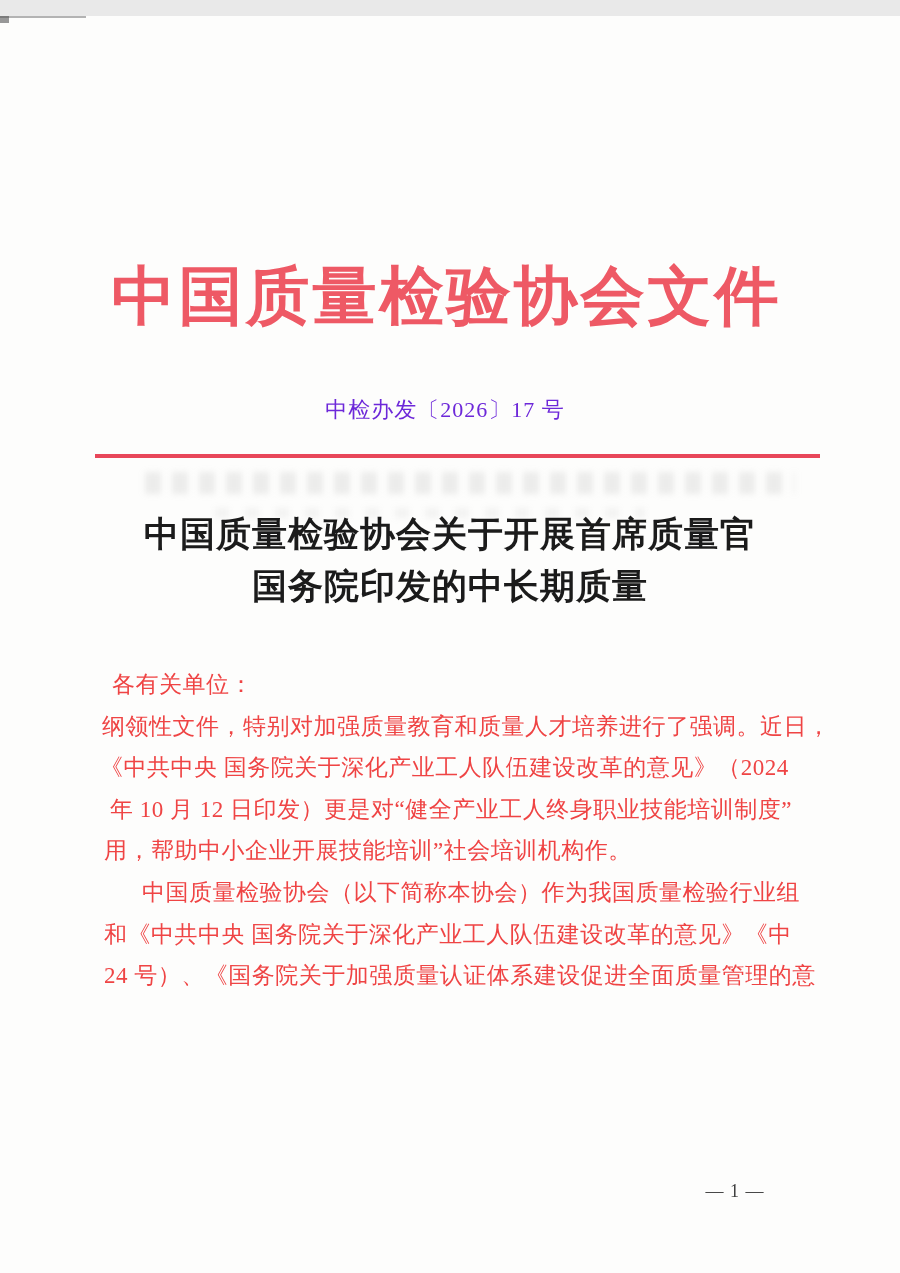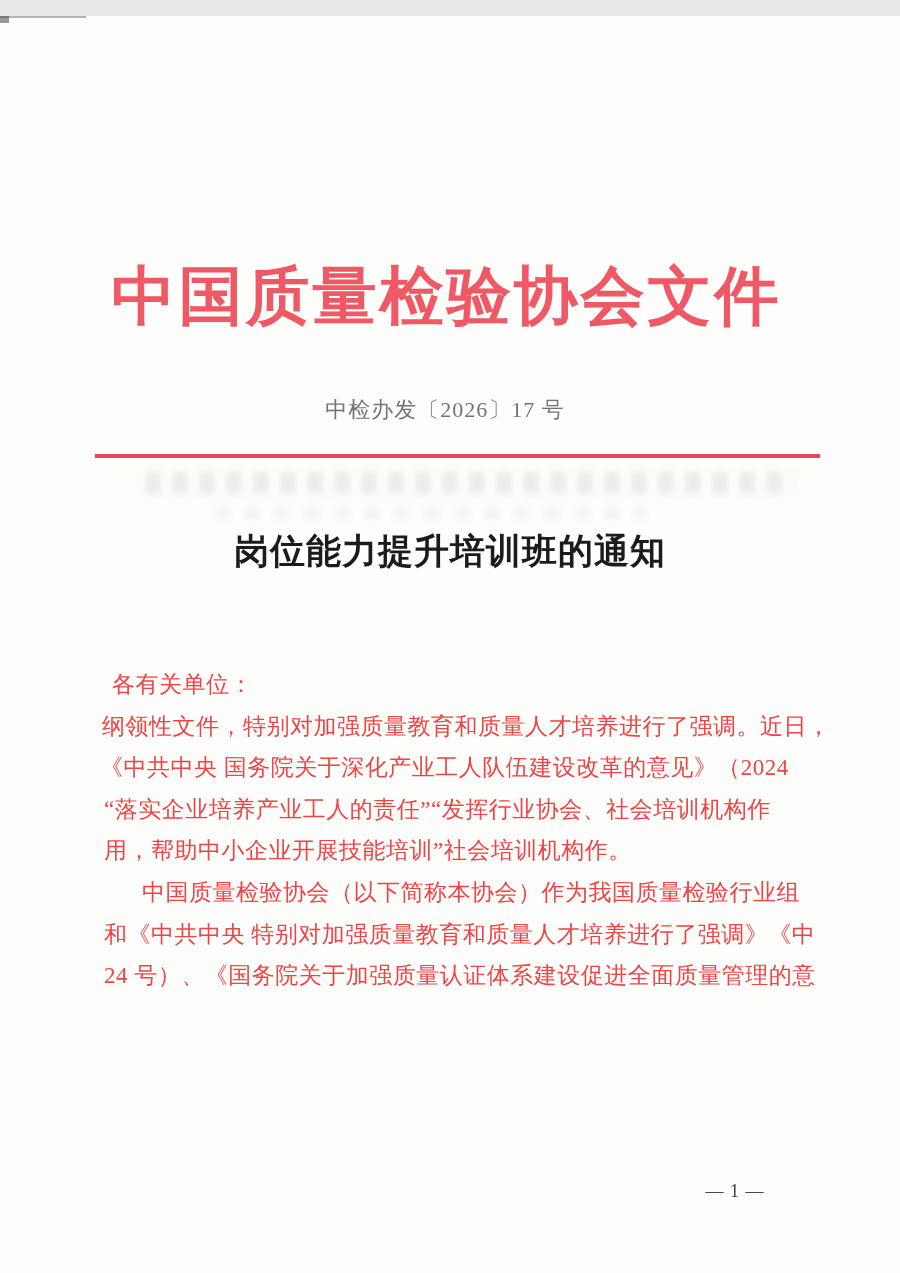--- a/index.html
+++ b/index.html
@@ -21,21 +21,21 @@
     text-align:center;
     font-size:64px; font-weight:700;
     color:#ee5965;
     letter-spacing:3px;
     line-height:1;
   }
   
   .doc-number {
     position:absolute; top:382px; left:0; width:890px;
     text-align:center;
-    font-size:22px; color:#737373;
+    font-size:22px; color:#6d28d9;
     letter-spacing:1px; line-height:1.1;
   }
   
   .red-line {
     position:absolute; top:438px; left:95px;
     width:725px; height:4px;
     background:#e8475a;
   }
   
   .ghost { position:absolute; pointer-events:none; }
@@ -94,29 +94,30 @@
   <div class="org-title">中国质量检验协会文件</div>
 
   <div class="doc-number">中检办发〔2026〕17 号</div>
 
   <div class="red-line"></div>
 
   <div class="ghost ghost1"></div>
   <div class="ghost ghost2"></div>
 
   <div class="doc-title">
-    <div class="t2">岗位能力提升培训班的通知</div>
+    <div class="t1">中国质量检验协会关于开展首席质量官</div>
+    <div class="t2">国务院印发的中长期质量</div>
   </div>
 
   <div class="body-block">
     <div class="ln in12">各有关单位：</div>
     <div class="ln in2">纲领性文件，特别对加强质量教育和质量人才培养进行了强调。近日，</div>
     <div class="ln in0">《中共中央 国务院关于深化产业工人队伍建设改革的意见》（2024</div>
-    <div class="ln in4">“落实企业培养产业工人的责任”“发挥行业协会、社会培训机构作</div>
+    <div class="ln in10">年 10 月 12 日印发）更是对“健全产业工人终身职业技能培训制度”</div>
     <div class="ln in4">用，帮助中小企业开展技能培训”社会培训机构作。</div>
     <div class="ln in42">中国质量检验协会（以下简称本协会）作为我国质量检验行业组</div>
-    <div class="ln in4">和《中共中央 特别对加强质量教育和质量人才培养进行了强调》《中</div>
+    <div class="ln in4">和《中共中央 国务院关于深化产业工人队伍建设改革的意见》《中</div>
     <div class="ln in4">24 号）、《国务院关于加强质量认证体系建设促进全面质量管理的意</div>
   </div>
 
   <div class="page-number">— 1 —</div>
 
 </div>
 
 </body></html>

